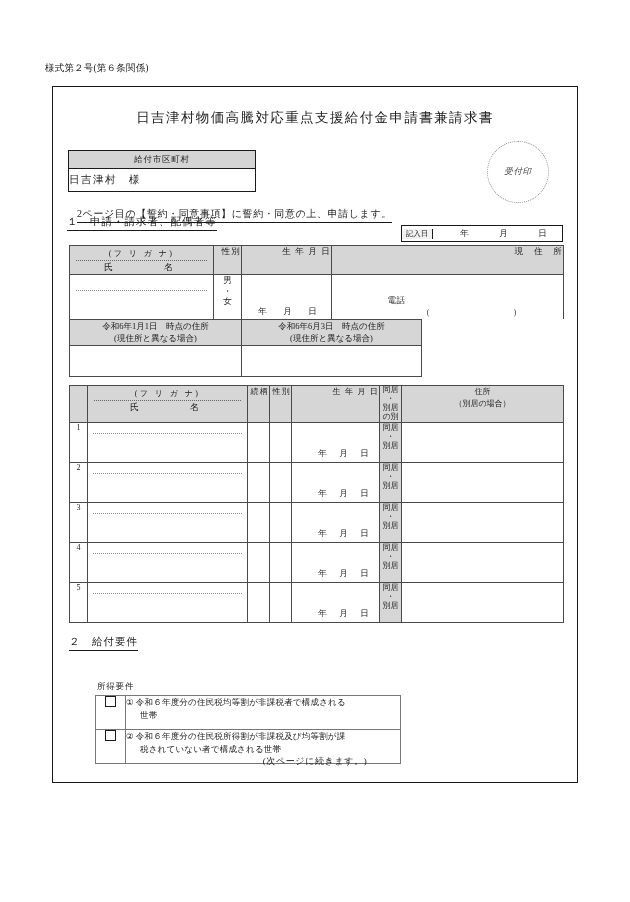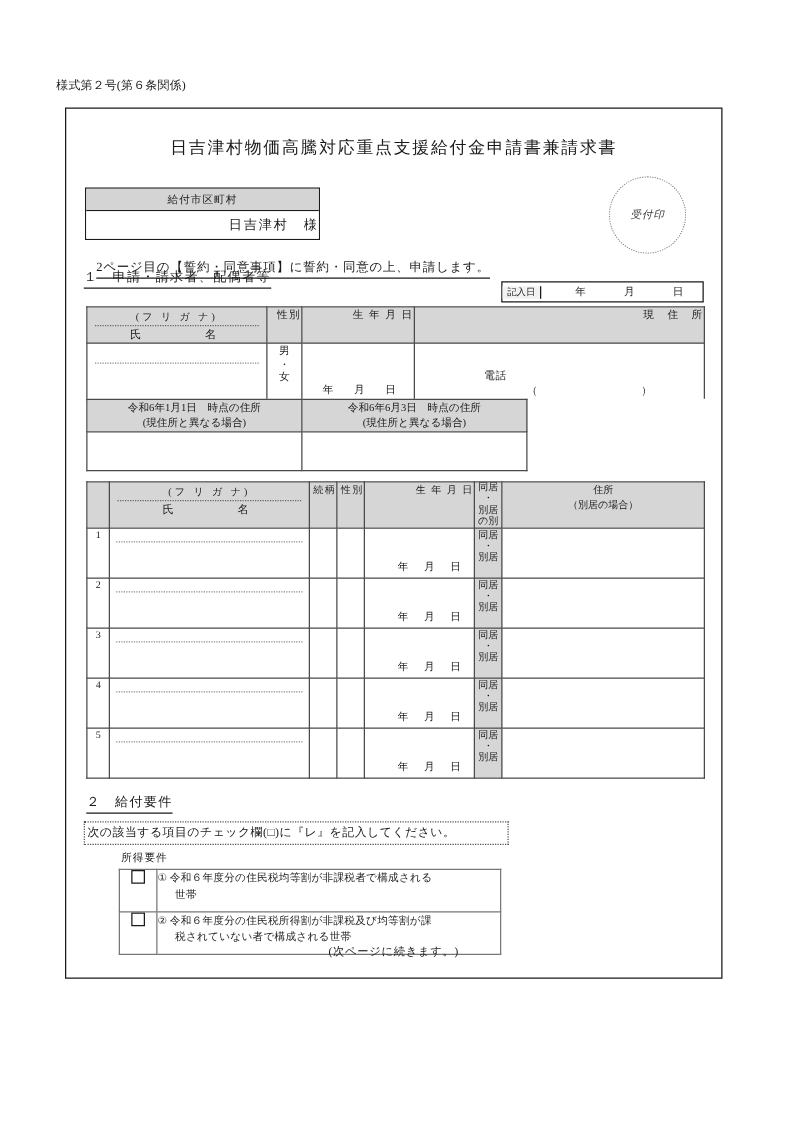--- a/index.html
+++ b/index.html
@@ -59,21 +59,21 @@
   }
   .muni-head {
     text-align: center;
     font-size: 8.5px;
     letter-spacing: 0.8px;
     background: #d4d4d4;
     padding: 3px 0 2px;
     border-bottom: 1.1px solid #1a1a1a;
   }
   .muni-body {
-    text-align: right;
+    text-align: left;
     font-size: 10.5px;
     letter-spacing: 1.5px;
     padding: 4px 0 4px;
     background: #ffffff;
   }
   
   .stamp {
     position: absolute;
     left: 434px;
     top: 54px;
@@ -546,21 +546,20 @@
               <div>・</div>
               <div>別居</div>
             </td>
             <td></td>
           </tr>
         </tbody>
     </table>
 
     <div class="sec-head" id="sec2">２　給付要件</div>
 
-    <div class="check-instr">次の該当する項目のチェック欄(□)に『レ』を記入してください。</div>
 
     <div class="income-label">所得要件</div>
 
     <table class="grid" id="t-check">
       <colgroup>
           <col style="width:30px">
           <col>
         </colgroup>
       <tbody id="check-rows">
           <tr>

